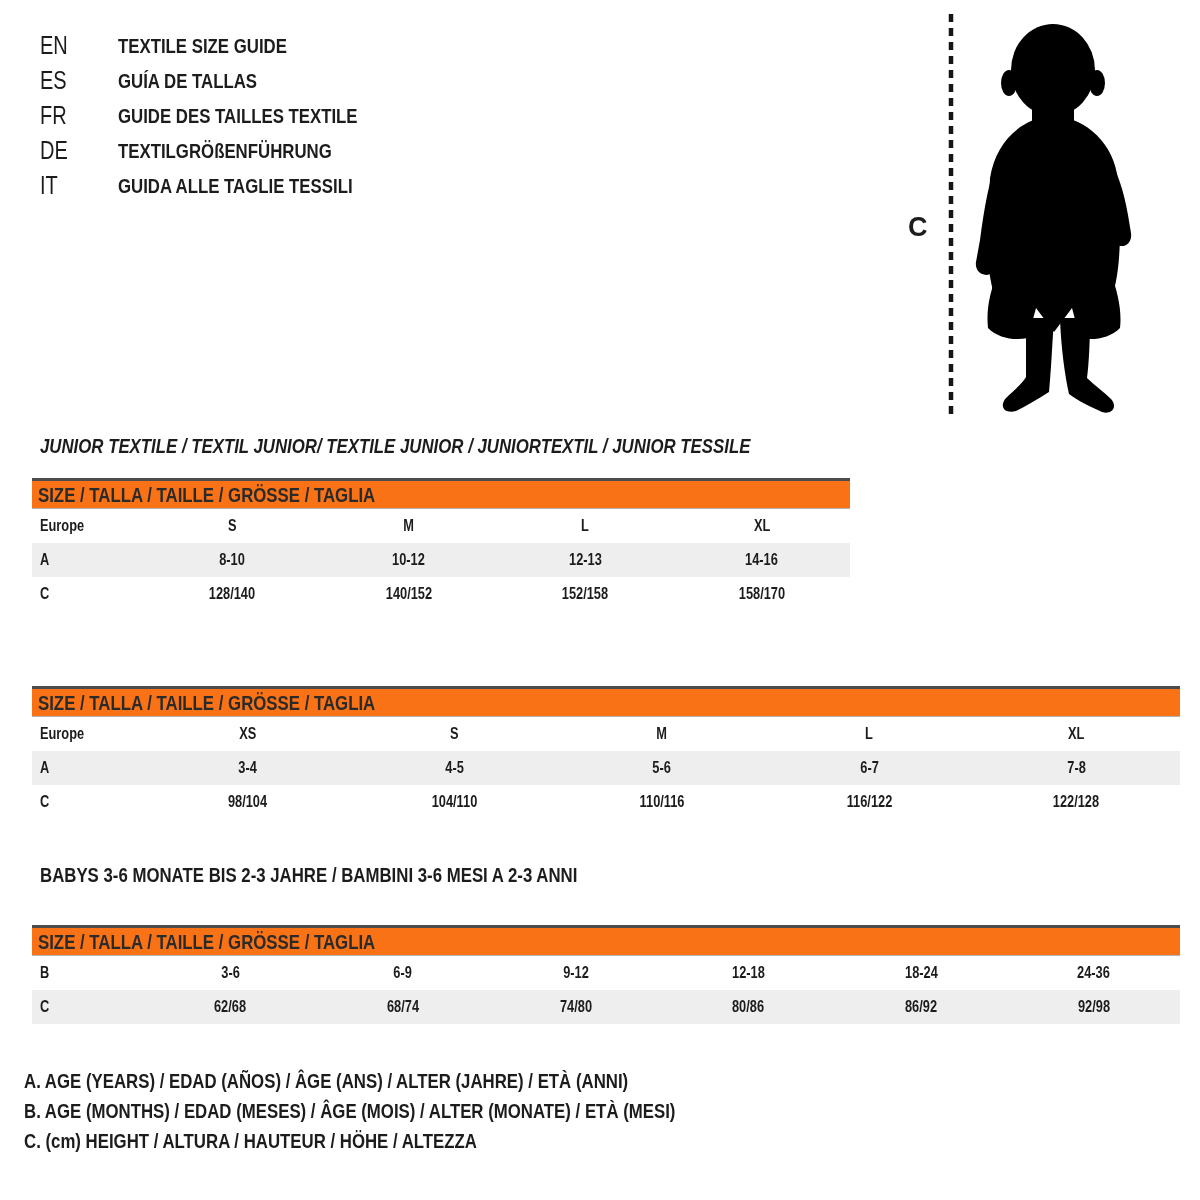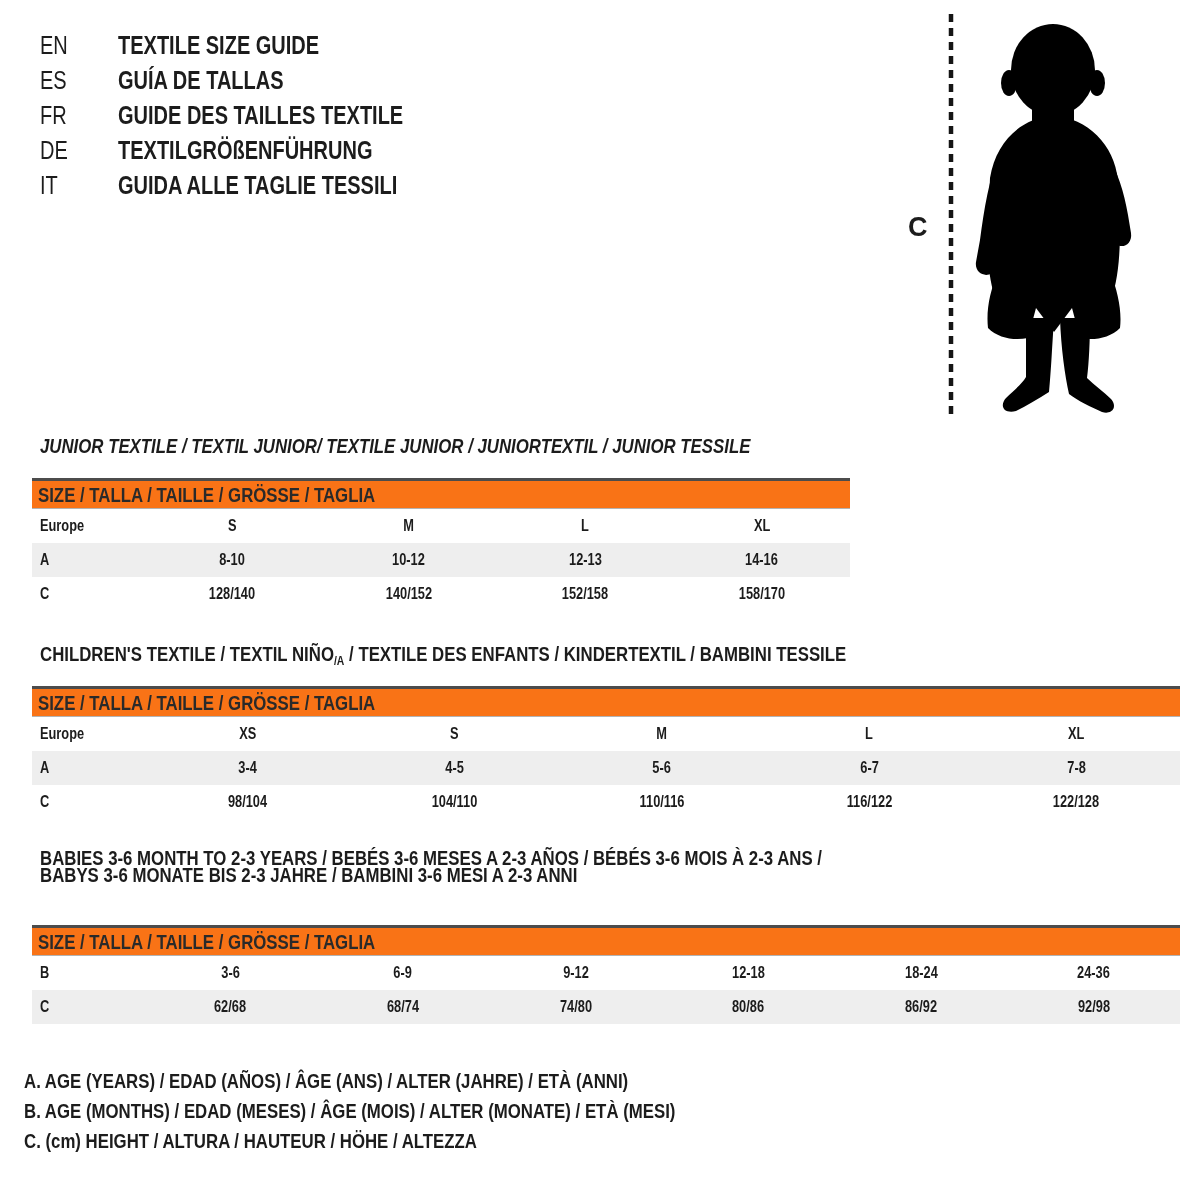--- a/index.html
+++ b/index.html
@@ -9,21 +9,21 @@
     position:relative; width:1200px; height:1200px; background:#ffffff;
     overflow:hidden;
   }
   .cond-l { display:inline-block; transform:scaleX(0.8); transform-origin:0 50%; white-space:nowrap; }
   .cond-c { display:inline-block; transform:scaleX(0.8); transform-origin:50% 50%; white-space:nowrap; }
 
   
   .lang-list { position:absolute; left:40px; top:28px; }
   .lang-row { display:flex; height:35px; align-items:center; }
   .lang-code { width:78px; font-size:25px; font-weight:400; }
-  .lang-text { font-size:25px; font-weight:700; }
+  .lang-text { font-size:21px; font-weight:700; }
 
   
   .dash-line { position:absolute; left:944px; top:14px; width:14px; height:406px; }
   .fig-c { position:absolute; left:908px; top:212px; font-size:27px; font-weight:700; }
   .baby-svg { position:absolute; left:962px; top:20px; width:182px; height:400px; }
 
   
   .sec-title { position:absolute; left:40px; font-size:21px; font-weight:700; }
   .t-sub { font-size:13px; vertical-align:-4px; font-weight:700; }
 
@@ -114,21 +114,20 @@
     </div>
     <div class="t-row cols4">
       <span class="lbl"><span class="cond-l">C</span></span>
       <span class="val"><span class="cond-c">128/140</span></span>
       <span class="val"><span class="cond-c">140/152</span></span>
       <span class="val"><span class="cond-c">152/158</span></span>
       <span class="val"><span class="cond-c">158/170</span></span>
     </div>
   </div>
 
-  <h2 class="sec-title" style="top:642px;"><span class="cond-l"><span>CHILDREN'S TEXTILE / TEXTIL NIÑO</span><span class="t-sub">/A</span><span> / TEXTILE DES ENFANTS / KINDERTEXTIL / BAMBINI TESSILE</span></span></h2>
   <div class="size-table" style="top:686px; width:1148px;">
     <div class="t-head">
         <span class="cond-l">SIZE / TALLA / TAILLE / GRÖSSE / TAGLIA</span>
       </div>
     <div class="t-row cols5">
       <span class="lbl"><span class="cond-l">Europe</span></span>
       <span class="val"><span class="cond-c">XS</span></span>
       <span class="val"><span class="cond-c">S</span></span>
       <span class="val"><span class="cond-c">M</span></span>
       <span class="val"><span class="cond-c">L</span></span>
@@ -145,21 +144,20 @@
     <div class="t-row cols5">
       <span class="lbl"><span class="cond-l">C</span></span>
       <span class="val"><span class="cond-c">98/104</span></span>
       <span class="val"><span class="cond-c">104/110</span></span>
       <span class="val"><span class="cond-c">110/116</span></span>
       <span class="val"><span class="cond-c">116/122</span></span>
       <span class="val"><span class="cond-c">122/128</span></span>
     </div>
   </div>
 
-  <h2 class="sec-title" style="top:846px;"><span class="cond-l">BABIES 3-6 MONTH TO 2-3 YEARS / BEBÉS 3-6 MESES A 2-3 AÑOS / BÉBÉS 3-6 MOIS À 2-3 ANS /</span></h2>
   <h2 class="sec-title" style="top:863px;"><span class="cond-l">BABYS 3-6 MONATE BIS 2-3 JAHRE / BAMBINI 3-6 MESI A 2-3 ANNI</span></h2>
   <div class="size-table" style="top:925px; width:1148px;">
     <div class="t-head">
         <span class="cond-l">SIZE / TALLA / TAILLE / GRÖSSE / TAGLIA</span>
       </div>
     <div class="t-row cols6">
       <span class="lbl"><span class="cond-l">B</span></span>
       <span class="val"><span class="cond-c">3-6</span></span>
       <span class="val"><span class="cond-c">6-9</span></span>
       <span class="val"><span class="cond-c">9-12</span></span>

